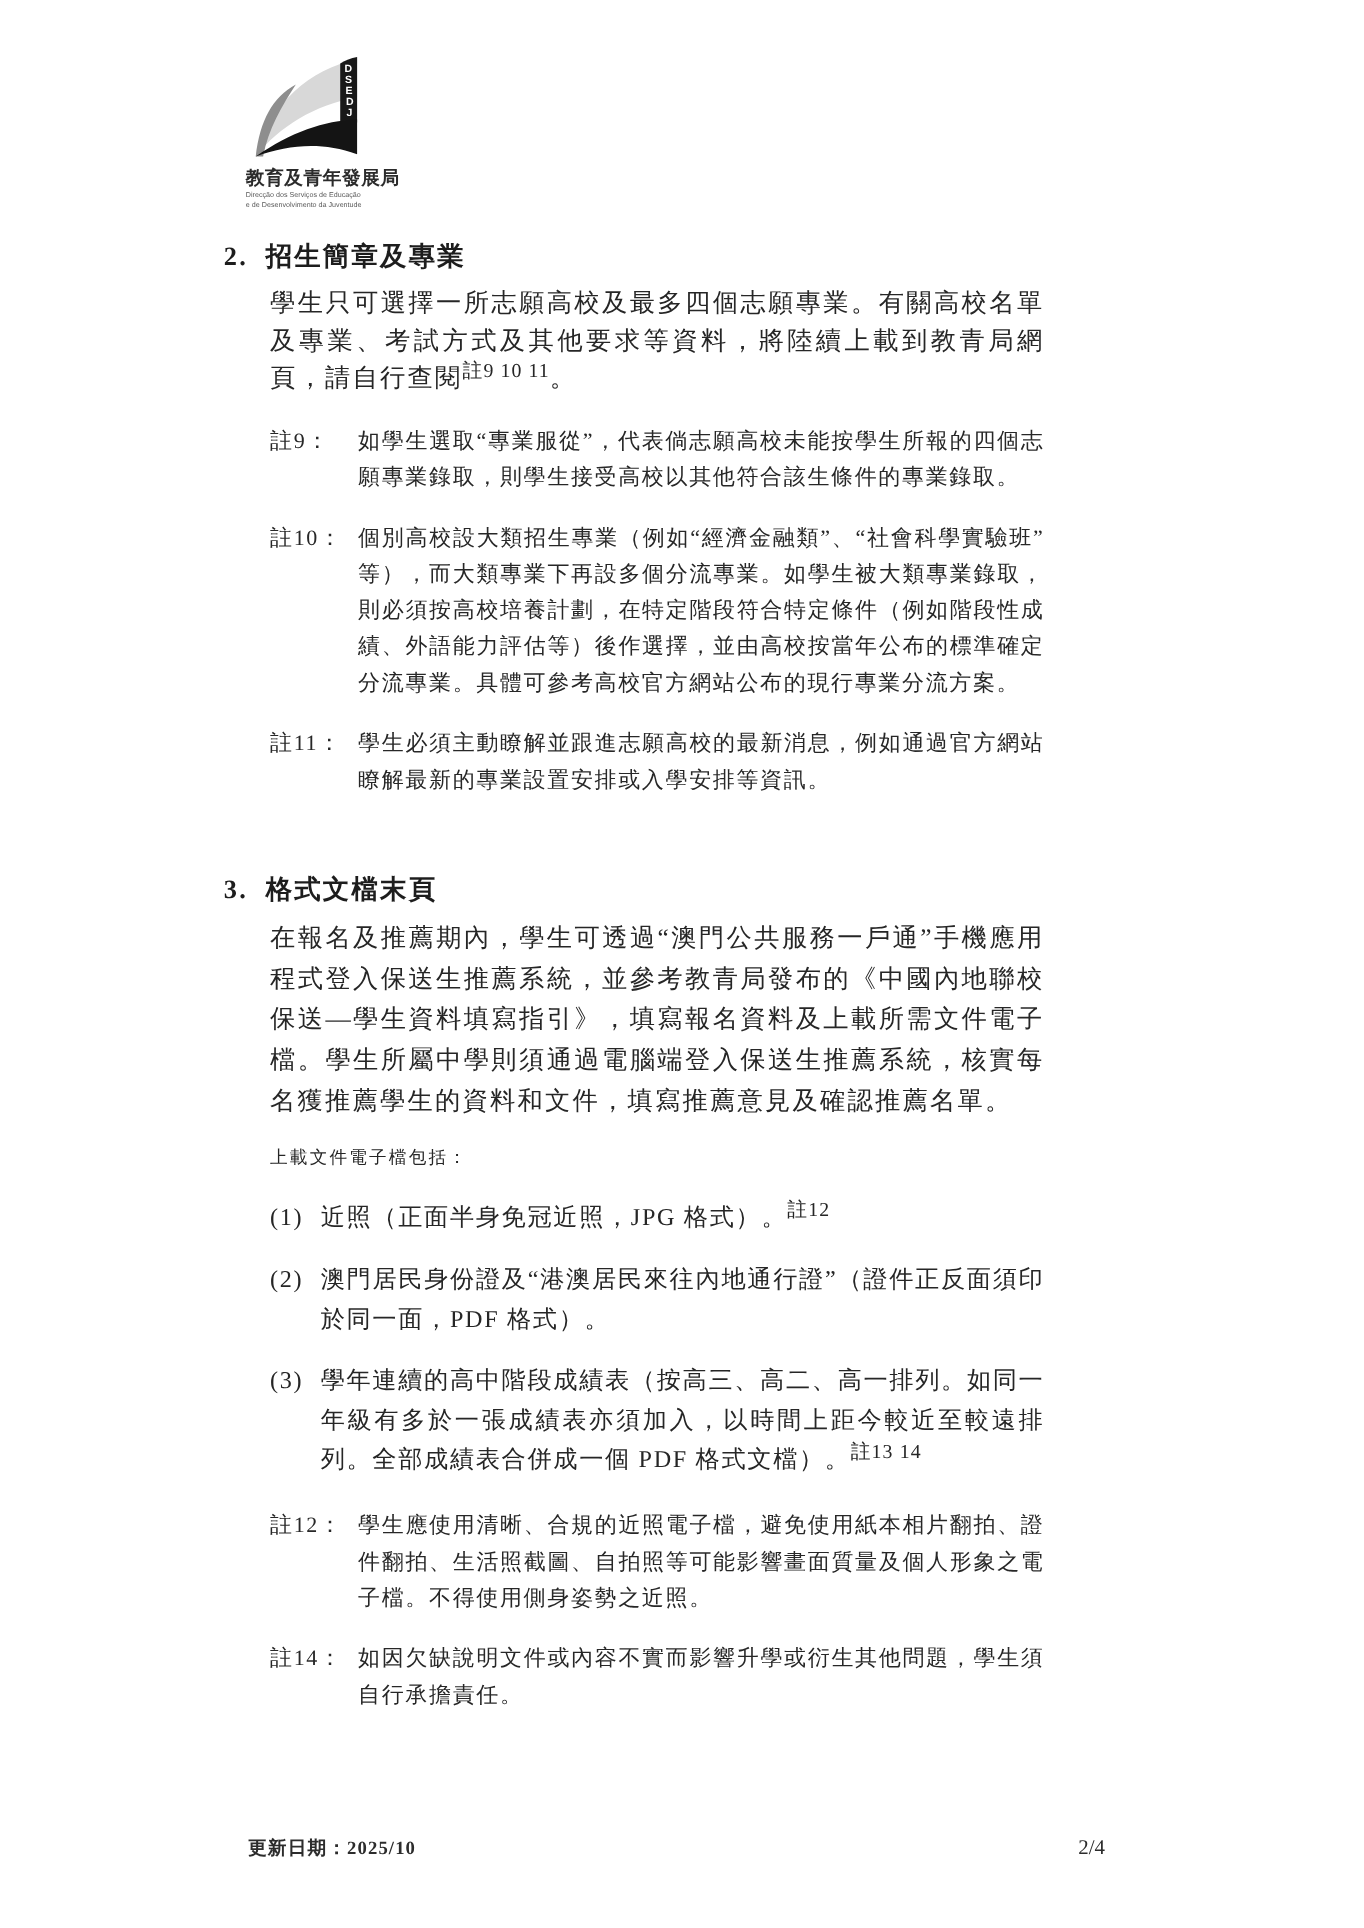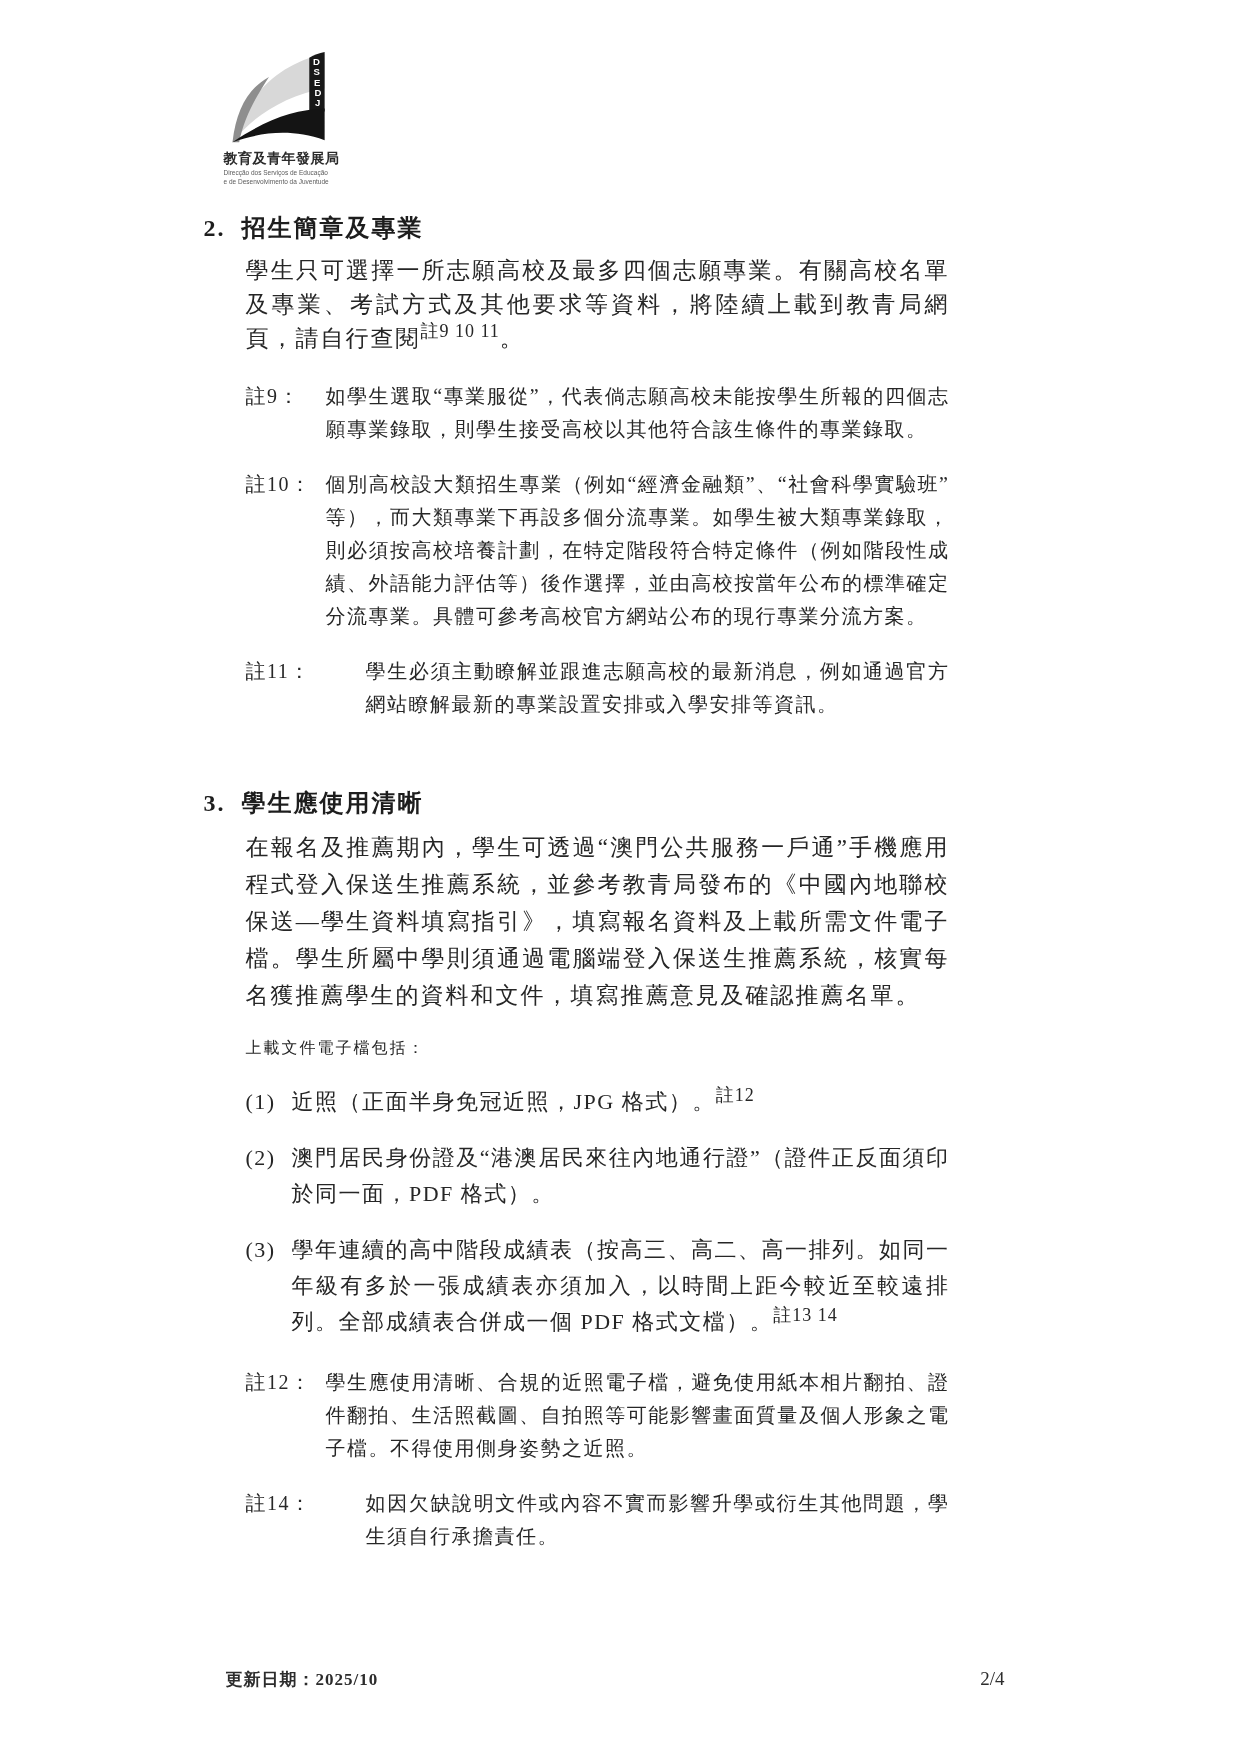--- a/index.html
+++ b/index.html
@@ -19,21 +19,21 @@
     padding: 50px 205px 0 118px; 
   }
 
   
   .logo-block { margin-left: 20px; width: 150px; }
   .logo-graphic { display: block; width: 112px; height: 96px; }
   .logo-zh {
     margin-top: 4px;
     font-family: "Liberation Sans", "DejaVu Sans", sans-serif;
     font-weight: bold;
-    font-size: 14px;
+    font-size: 17px;
     letter-spacing: 0.5px;
     color: #2b2b2b;
     white-space: nowrap;
   }
   .logo-pt {
     font-family: "Liberation Sans", "DejaVu Sans", sans-serif;
     font-size: 6.5px;
     color: #5a5a5a;
     line-height: 9px;
     white-space: nowrap;
@@ -73,21 +73,21 @@
   .note {
     display: grid;
     grid-template-columns: 80px 1fr;
     column-gap: 0;
     margin-bottom: 22px;
     font-size: 20px;
     line-height: 33px;
     letter-spacing: 1.5px;
     color: #272727;
   }
-  .note:last-child { margin-bottom: 0; gap: 40px; }
+  .note:last-child { margin-bottom: 0; }
   .note-label { white-space: nowrap; }
   .note-text { text-align: justify; }
 
   .sublead {
     margin: 16px 0 0 42px;
     font-size: 16px;
     letter-spacing: 2px;
     line-height: 36px;
     color: #262626;
   }
@@ -163,21 +163,21 @@
         <div class="note">
           <span class="note-label">註11：</span>
           <span class="note-text">學生必須主動瞭解並跟進志願高校的最新消息，例如通過官方網站瞭解最新的專業設置安排或入學安排等資訊。</span>
         </div>
       </div>
     </section>
 
     <section>
       <h2 class="sec-head sec3-head">
         <span class="sec-num">3.</span>
-        <span class="sec-title">學生應使用清晰</span>
+        <span class="sec-title">格式文檔末頁</span>
       </h2>
       <p class="para sec3-para">在報名及推薦期內，學生可透過“澳門公共服務一戶通”手機應用程式登入保送生推薦系統，並參考教青局發布的《中國內地聯校保送—學生資料填寫指引》，填寫報名資料及上載所需文件電子檔。學生所屬中學則須通過電腦端登入保送生推薦系統，核實每名獲推薦學生的資料和文件，填寫推薦意見及確認推薦名單。</p>
 
       <p class="sublead">上載文件電子檔包括：</p>
 
       <div class="items">
         <div class="item">
           <span class="item-label">(1)</span>
           <span class="item-text"><span>近照（正面半身免冠近照，JPG 格式）。</span><sup class="fnref">註12</sup></span>
         </div>

